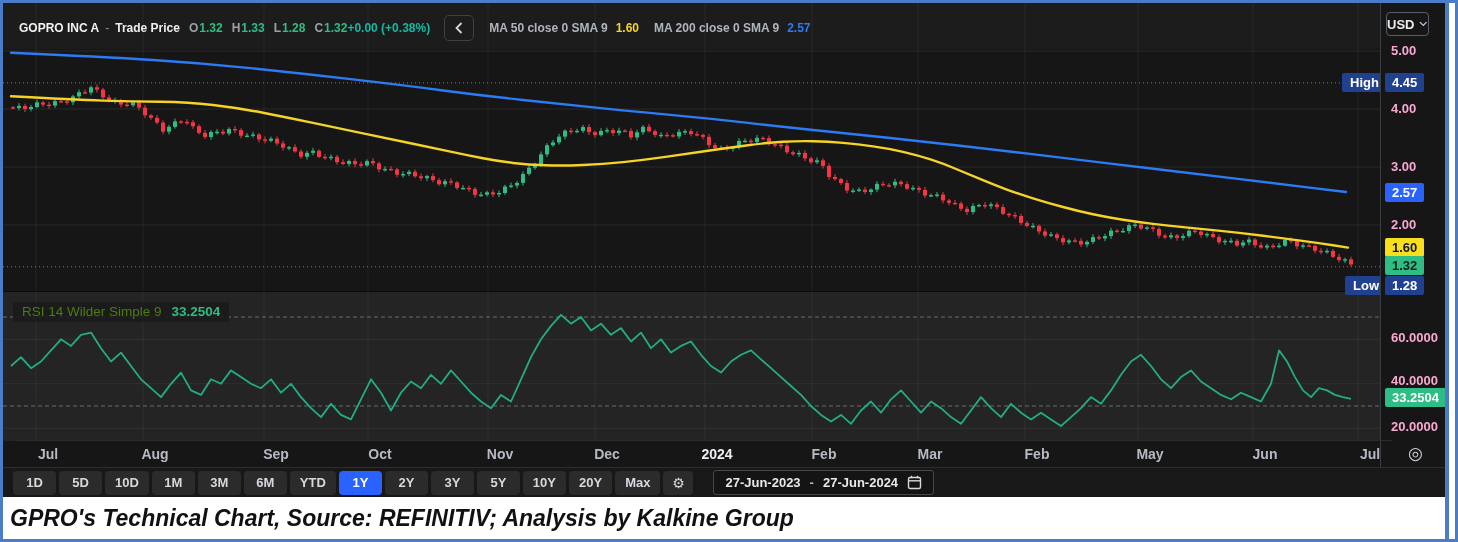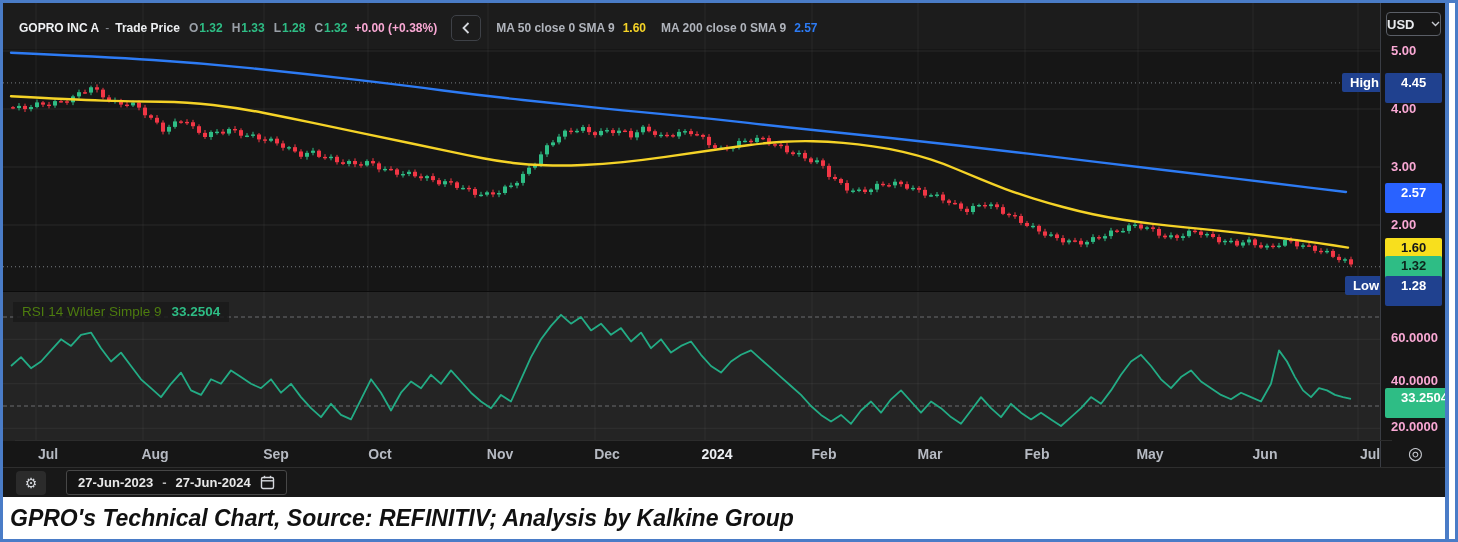--- a/index.html
+++ b/index.html
@@ -15,21 +15,21 @@
 .header-strip{position:absolute;left:0;top:0;width:1442px;height:46px;background:#1c1c1c}
 #price-svg{position:absolute;left:0;top:0}
 .rsi-wrap{position:absolute;left:0;top:288px;width:1377px;height:149px;border-top:1px solid #0b0b0b}
 .side-layer{position:absolute;left:8px;top:0;width:1377px;height:260px;pointer-events:none;z-index:3}
 .hdr{position:absolute;left:16px;top:11px;height:27px;display:flex;align-items:center;z-index:7;font-size:12px;white-space:nowrap}
 .sym{color:#f0f2f5;font-weight:700}
 .dot{color:#8a8e96;margin:0 6px}
 .tp{color:#eceef1;font-weight:600}
 .olab{color:#9aa0a8;margin-left:9px;font-weight:600}
 .oval{color:#2ebd85;font-weight:700;margin-left:1px}
-.chg{color:#f9a8d4;font-weight:700;margin-left:7px}
+.chg{color:#14b8a6;font-weight:700;}
 .backbtn{margin-left:14px;width:30px;height:26px;background:transparent;border:1px solid #3e4147;border-radius:5px;display:flex;align-items:center;justify-content:center;cursor:pointer;flex:none}
 .mal{color:#b0b4bc;margin-left:15px;font-weight:600}
 .mav{font-weight:700;margin-left:8px}
 .mav.y{color:#f5d327}
 .mav.b{color:#2d7bf4}
 .rsi-hdr{position:absolute;left:10px;top:299px;z-index:5;display:flex;gap:10px;background:rgba(26,26,26,.85);padding:2px 9px 3px 9px;font-size:13.5px;white-space:nowrap}
 .rsi-hdr .lbl{color:#4d7c0f;font-weight:400}
 .rsi-hdr .val{color:#2ebd85;font-weight:700}
 .time-axis{position:absolute;left:12px;top:437px;width:1377px;height:27px;border-top:1px solid #2c2c2c;z-index:5}
 .mlab{position:absolute;top:5px;transform:translateX(-50%);color:#b6bac2;font-size:14px;font-weight:600}
@@ -38,23 +38,23 @@
 .wm1{font-size:17px;color:rgba(168,172,178,.85)}
 .wm2{font-size:11.5px;color:rgba(150,154,160,.8);margin-top:2px}
 .toolbar{position:absolute;left:0;top:464px;width:1442px;height:30px;background:#181818;border-top:1px solid #2e2e2e;display:flex;align-items:center;padding-left:10px;z-index:6}
 #periods{display:flex;gap:3px}
 .tbtn{height:24px;min-width:43px;padding:0 10px;display:flex;align-items:center;justify-content:center;background:#2b2b2b;color:#d5d8dd;font-size:13px;font-weight:700;border-radius:4px;cursor:pointer}
 .tbtn.sel{background:#2962ff;color:#fff}
 .gearbtn{margin-left:3px;height:24px;width:30px;background:#2b2b2b;border:none;border-radius:4px;color:#d5d8dd;display:flex;align-items:center;justify-content:center;font-size:14px;cursor:pointer}
 .daterange{margin-left:20px;height:25px;display:flex;align-items:center;gap:9px;border:1px solid #474747;background:#141414;border-radius:3px;padding:0 11px;color:#e8e8e8;font-size:13px;font-weight:600;cursor:pointer}
 .dsep{color:#b9b9b9}
 .axis-col{position:absolute;left:1377px;top:0;width:65px;height:464px;background:#161616;border-left:1px solid #3a3d44;z-index:4}
-.usd{position:absolute;left:5px;top:9px;width:55px;height:24px;border:1px solid #5a5e66;border-radius:4px;display:flex;align-items:center;justify-content:space-between;gap:5px;color:#e9ebee;font-size:13px;font-weight:700;cursor:pointer}
+.usd{position:absolute;left:5px;top:9px;width:43px;height:24px;border:1px solid #5a5e66;border-radius:4px;display:flex;align-items:center;justify-content:center;gap:5px;color:#e9ebee;font-size:13px;font-weight:700;cursor:pointer}
 .tick{position:absolute;left:10px;height:18px;line-height:18px;color:#f9a8d4;font-size:13px;font-weight:600}
-.chip{position:absolute;left:4px;height:30px;line-height:19px;padding:0 16px;border-radius:2px;font-size:13px;font-weight:700}
+.chip{position:absolute;left:4px;height:19px;line-height:19px;padding:0 7px;border-radius:2px;font-size:13px;font-weight:700}
 .side-chip{position:absolute;right:1px;height:19px;line-height:19px;padding:0 8px;border-radius:2px;font-size:13px;font-weight:700;background:#20418f;color:#fff}
 .c-navy{background:#20418f;color:#fff}
 .c-blue{background:#2962ff;color:#fff}
 .c-yellow{background:#f8df1d;color:#15161a}
 .c-green{background:#2ebd85;color:#0d241b}
 .c-greenw{background:#2ebd85;color:#fff}
 .corner-gear{position:absolute;left:27px;top:440px;font-size:17px;color:#c6c9cf;cursor:pointer}
 .caption{position:absolute;left:3px;top:497px;width:1442px;height:42px;background:#fff;display:flex;align-items:center;padding-left:7px;z-index:10}
 .caption span{font-style:italic;font-weight:bold;font-size:23px;color:#111}
 </style>
@@ -601,20 +601,36 @@
         <div class="mlab" style="left: 809px;">Feb</div>
         <div class="mlab" style="left: 915px;">Mar</div>
         <div class="mlab" style="left: 1022px;">Feb</div>
         <div class="mlab" style="left: 1135px;">May</div>
         <div class="mlab" style="left: 1250px;">Jun</div>
         <div class="mlab" style="left: 1355px;">Jul</div>
       </div>
 
 
     <div class="toolbar">
+      <div id="periods">
+          <div class="tbtn">1D</div>
+          <div class="tbtn">5D</div>
+          <div class="tbtn">10D</div>
+          <div class="tbtn">1M</div>
+          <div class="tbtn">3M</div>
+          <div class="tbtn">6M</div>
+          <div class="tbtn">YTD</div>
+          <div class="tbtn sel">1Y</div>
+          <div class="tbtn">2Y</div>
+          <div class="tbtn">3Y</div>
+          <div class="tbtn">5Y</div>
+          <div class="tbtn">10Y</div>
+          <div class="tbtn">20Y</div>
+          <div class="tbtn">Max</div>
+        </div>
       <div class="gearbtn">
           <span>⚙</span>
         </div>
       <div class="daterange">
         <span>27-Jun-2023</span>
         <span class="dsep">-</span>
         <span>27-Jun-2024</span>
         <svg width="15" height="15" viewBox="0 0 15 15">
           <rect x="1.5" y="2.5" width="12" height="11" rx="1.5" fill="none" stroke="#d5d8dd" stroke-width="1.4"></rect>
           <line x1="1.5" y1="5.8" x2="13.5" y2="5.8" stroke="#d5d8dd" stroke-width="1.4"></line>

